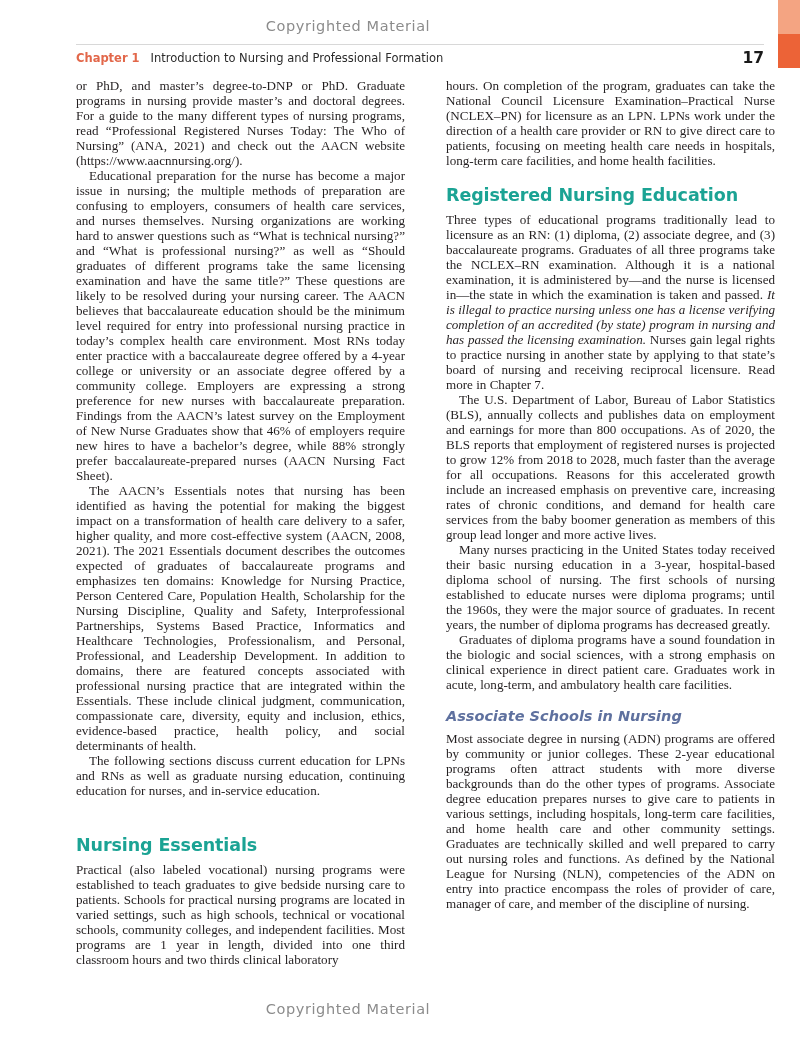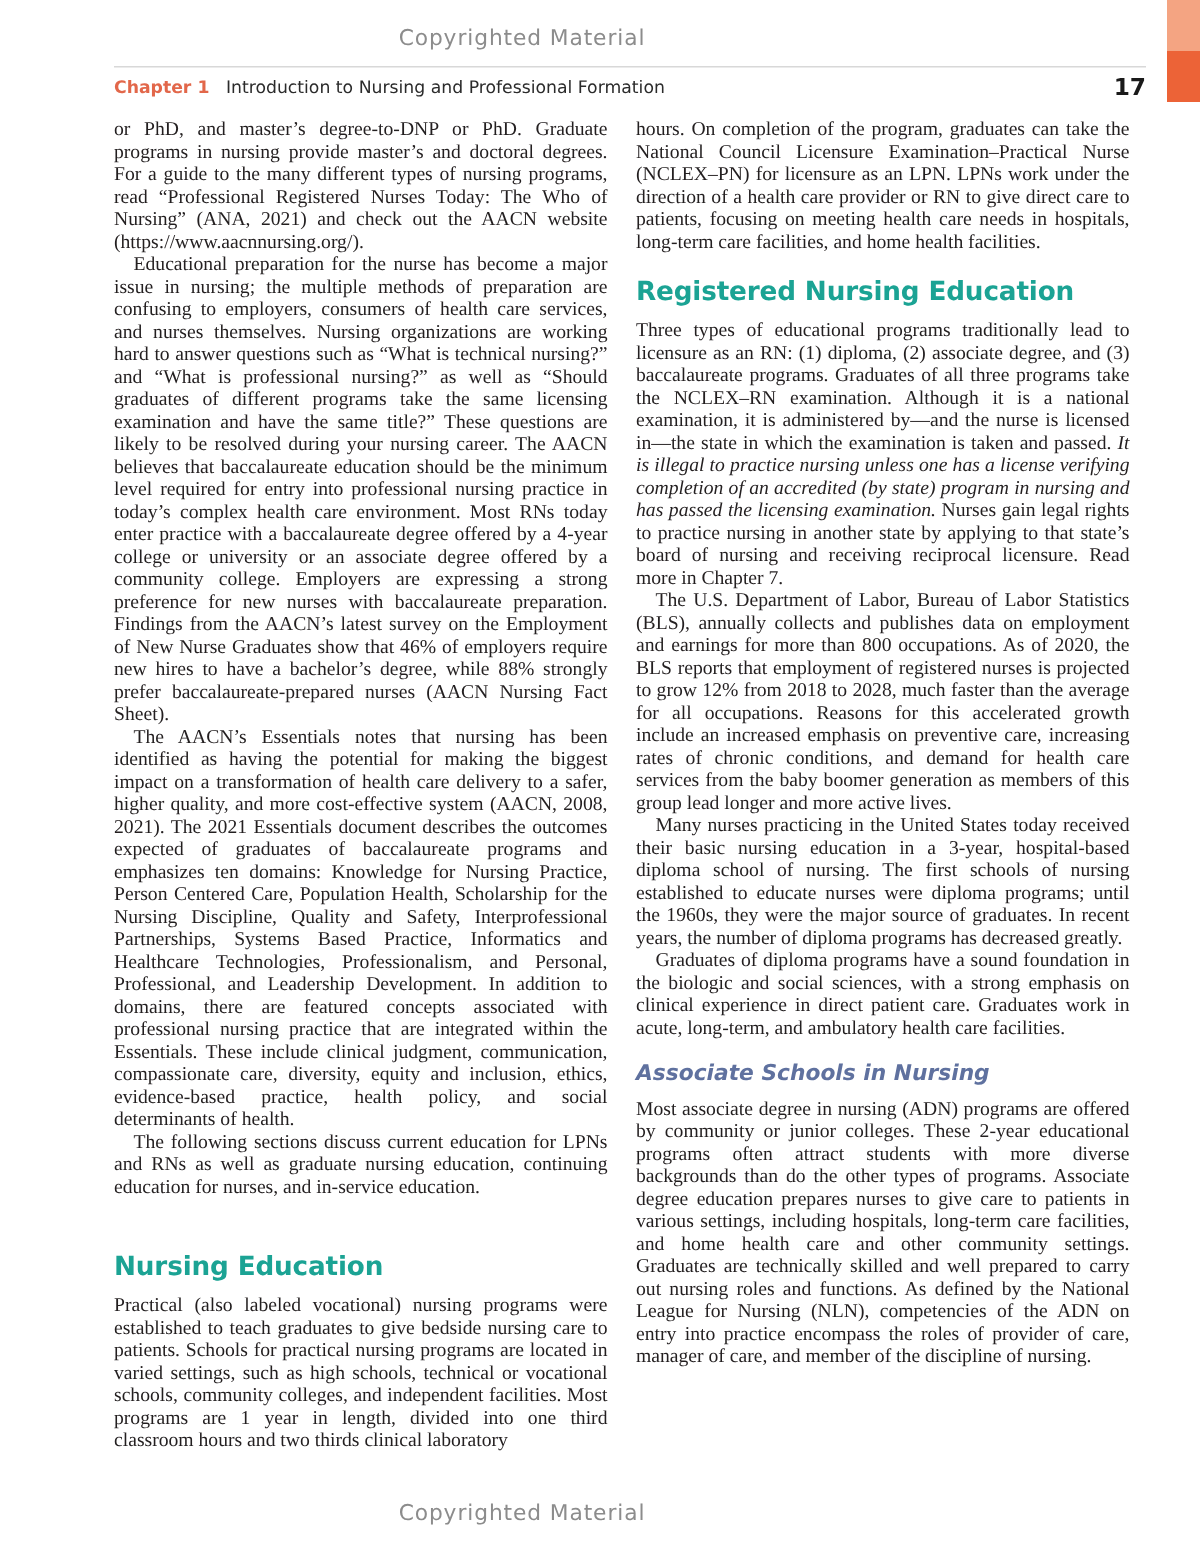--- a/index.html
+++ b/index.html
@@ -86,21 +86,21 @@
   }
 
   
   .columns {
     position: absolute;
     top: 78px;
     left: 76px;
     width: 690px;
     height: 912px;
     display: flex;
-    gap: 19px;
+    gap: 41px;
   }
   .col {
     width: 329px;
     flex: 0 0 329px;
   }
 
   p.body {
     margin: 0;
     font-size: 13.1px;
     line-height: 15.0px;
@@ -156,21 +156,21 @@
 <div class="columns">
 
   <div class="col">
     <p class="body noindent">or PhD, and master’s degree-to-DNP or PhD. Graduate programs in nursing provide master’s and doctoral degrees. For a guide to the many different types of nursing programs, read “Professional Registered Nurses Today: The Who of Nursing” (ANA, 2021) and check out the AACN website (https://www.aacnnursing.org/).</p>
     <p class="body">Educational preparation for the nurse has become a major issue in nursing; the multiple methods of preparation are confusing to employers, consumers of health care services, and nurses themselves. Nursing organizations are working hard to answer questions such as “What is technical nursing?” and “What is professional nursing?” as well as “Should graduates of different programs take the same licensing examination and have the same title?” These questions are likely to be resolved during your nursing career. The AACN believes that baccalaureate education should be the minimum level required for entry into professional nursing practice in today’s complex health care environment. Most RNs today enter practice with a baccalaureate degree offered by a 4-year college or university or an associate degree offered by a community college. Employers are expressing a strong preference for new nurses with baccalaureate preparation. Findings from the AACN’s latest survey on the Employment of New Nurse Graduates show that 46% of employers require new hires to have a bachelor’s degree, while 88% strongly prefer baccalaureate-prepared nurses (AACN Nursing Fact Sheet).</p>
     <p class="body">The AACN’s Essentials notes that nursing has been identified as having the potential for making the biggest impact on a transformation of health care delivery to a safer, higher quality, and more cost-effective system (AACN, 2008, 2021). The 2021 Essentials document describes the outcomes expected of graduates of baccalaureate programs and emphasizes ten domains: Knowledge for Nursing Practice, Person Centered Care, Population Health, Scholarship for the Nursing Discipline, Quality and Safety, Interprofessional Partnerships, Systems Based Practice, Informatics and Healthcare Technologies, Professionalism, and Personal, Professional, and Leadership Development. In addition to domains, there are featured concepts associated with professional nursing practice that are integrated within the Essentials.  These include clinical judgment, communication, compassionate care, diversity, equity and inclusion, ethics, evidence-based practice, health policy, and social determinants of health.</p>
     <p class="body">The following sections discuss current education for LPNs and RNs as well as graduate nursing education, continuing education for nurses, and in-service education.</p>
 
     <h2 class="section-head">
       <br>
-      <span>Nursing Education</span>
+      <span>Nursing Essentials</span>
     </h2>
 
     <p class="body noindent">Practical (also labeled vocational) nursing programs were established to teach graduates to give bedside nursing care to patients. Schools for practical nursing programs are located in varied settings, such as high schools, technical or vocational schools, community colleges, and independent facilities. Most programs are 1 year in length, divided into one third classroom hours and two thirds clinical laboratory</p>
   </div>
 
   <div class="col">
     <p class="body noindent">hours. On completion of the program, graduates can take the National Council Licensure Examination–Practical Nurse (NCLEX–PN) for licensure as an LPN. LPNs work under the direction of a health care provider or RN to give direct care to patients, focusing on meeting health care needs in hospitals, long-term care facilities, and home health facilities.</p>
 
     <h2 class="section-head">Registered Nursing Education</h2>
 

